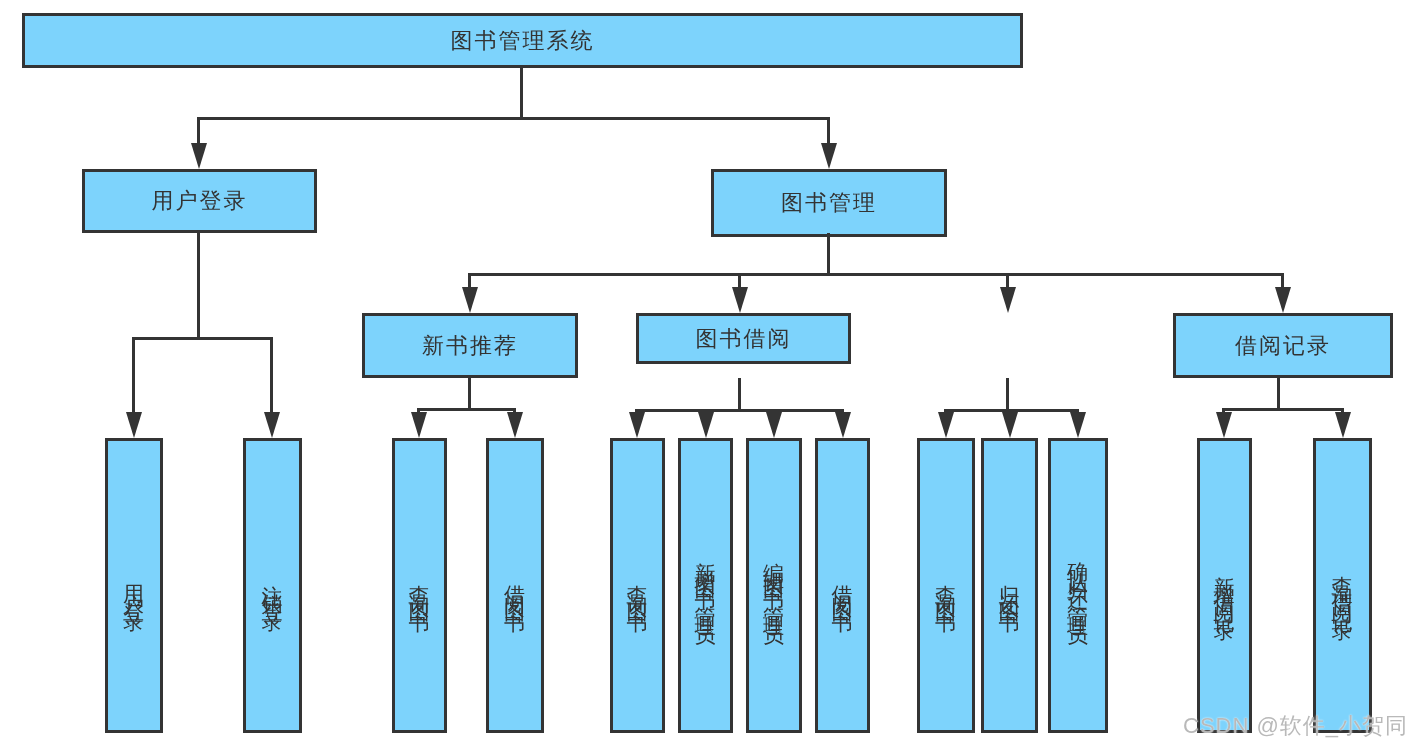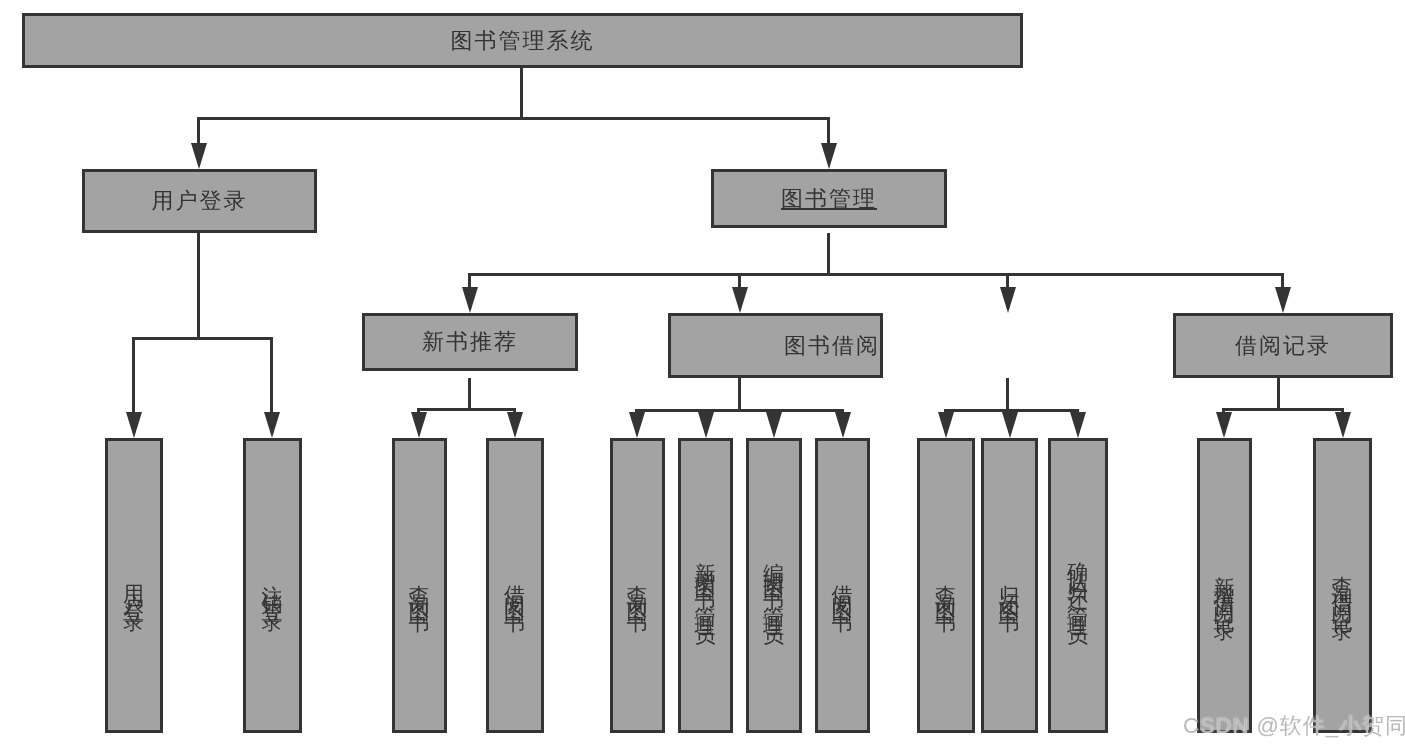--- a/index.html
+++ b/index.html
@@ -1,21 +1,21 @@
 <!DOCTYPE html>
 <html><head>
 <meta charset="utf-8">
 <style>
   html,body{margin:0;padding:0;background:#ffffff;}
   .canvas{
     position:relative;width:1405px;height:747px;background:#ffffff;
     font-family:"Liberation Sans",sans-serif;color:#333333;overflow:hidden;
   }
   .node{
-    position:absolute;box-sizing:border-box;background:#a3a3a3;
+    position:absolute;box-sizing:border-box;background:#7dd3fc;
     border:3px solid #343434;display:flex;align-items:center;justify-content:center;
   }
   .node.h span{font-size:22px;letter-spacing:2px;color:#333333;white-space:nowrap;}
   .node.v span{
     writing-mode:vertical-rl;text-orientation:mixed;
     font-size:21px;letter-spacing:9px;line-height:1;color:#333333;
   }
   .vline{position:absolute;width:3px;background:#343434;}
   .hline{position:absolute;height:3px;background:#343434;}
   .ah{position:absolute;width:0;height:0;
@@ -32,28 +32,28 @@
 
 <div class="canvas">
 
   <div class="node h" style="left:22px;top:13px;width:1001px;height:55px;">
     <span>图书管理系统</span>
   </div>
 
   <div class="node h" style="left:82px;top:169px;width:235px;height:64px;">
     <span>用户登录</span>
   </div>
-  <div class="node h" style="left:711px;top:169px;width:236px;height:59px;text-decoration:underline;">
+  <div class="node h" style="left:711px;top:169px;width:236px;height:68px;">
     <span>图书管理</span>
   </div>
 
-  <div class="node h" style="left:362px;top:313px;width:216px;height:58px;">
+  <div class="node h" style="left:362px;top:313px;width:216px;height:65px;">
     <span>新书推荐</span>
   </div>
-  <div class="node h" style="left:668px;top:313px;width:215px;height:65px;justify-content:flex-end;">
+  <div class="node h" style="left:636px;top:313px;width:215px;height:51px;">
     <span>图书借阅</span>
   </div>
   <div class="node h" style="left:1173px;top:313px;width:220px;height:65px;">
     <span>借阅记录</span>
   </div>
 
   <div class="node v" style="left:105px;top:438px;width:58px;height:295px;">
     <span>用户登录</span>
   </div>
   <div class="node v" style="left:243px;top:438px;width:59px;height:295px;">

